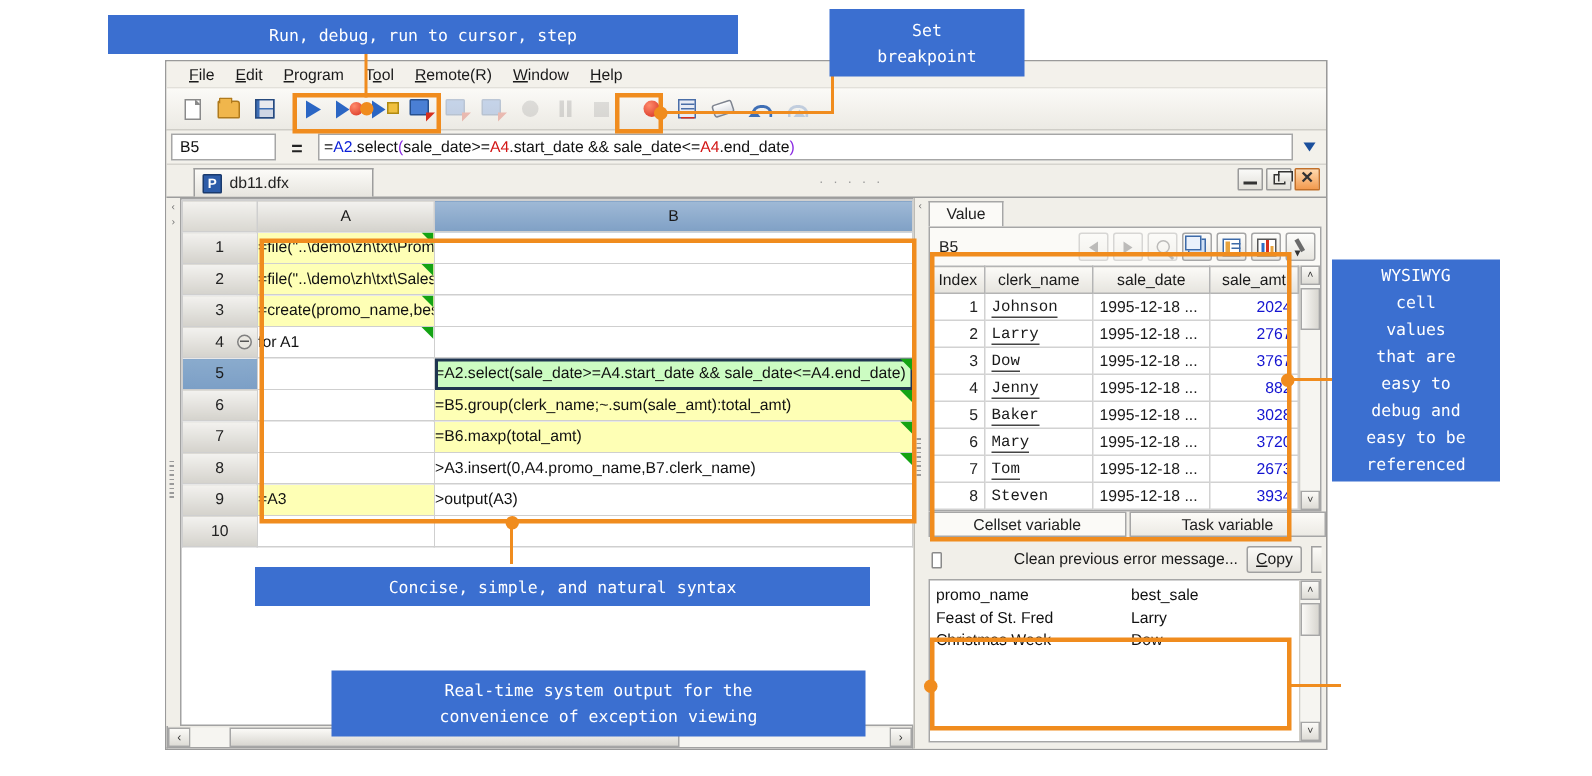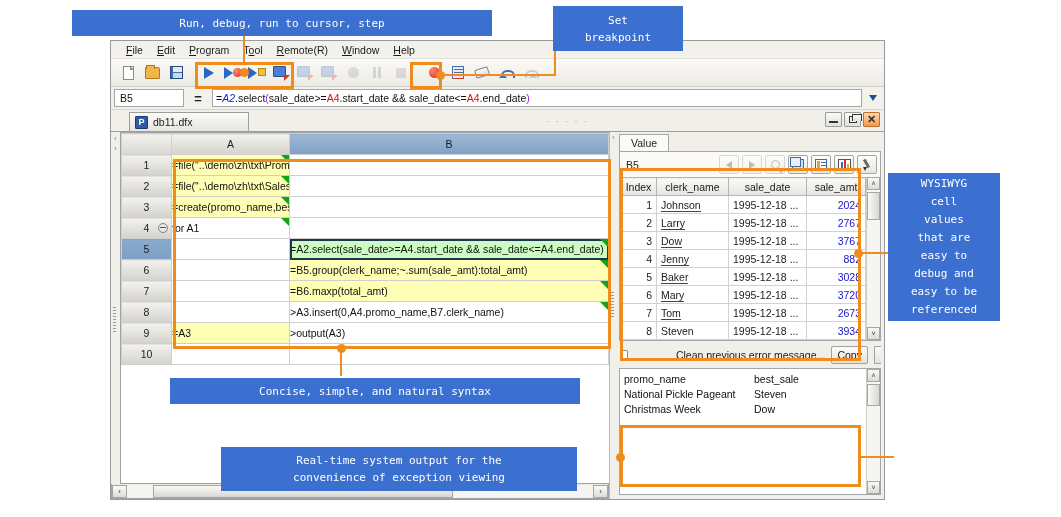--- a/index.html
+++ b/index.html
@@ -124,21 +124,21 @@
     flex: 1; height: 18px; background: #fff; border: 1px solid #a6a6a6;
     font-size: 10.5px; display: flex; align-items: center;
     padding-left: 3px; overflow: hidden; white-space: nowrap;
     font-family: "Liberation Sans", sans-serif;
   }
   .fb-down {
     width: 16px; height: 18px; display: flex; align-items: center; justify-content: center;
   }
   .fb-down .arw { width: 0;height:0;border-style:solid;border-width:6px 4px 0 4px;
     border-color:#1b4f9c transparent transparent transparent; position: relative; }
-  .tk-blue { color: #0a1fd8; font-style: italic; }
+  .tk-blue { color: #0a1fd8; }
   .tk-red  { color: #d21414; }
   .tk-pur  { color: #8a2be2; }
   .tk-blk  { color: #111; }
 
   
   .filetabs {
     height: 22px; background: #f1efe9;
     display: flex; align-items: flex-end;
     padding-left: 18px;
     border-bottom: 1px solid #9d9d9d;
@@ -309,21 +309,21 @@
   .val-tablewrap { display: flex; background: #fff; }
   table.valtab { border-collapse: collapse; table-layout: fixed; flex: 1; }
   table.valtab th, table.valtab td {
     border: 1px solid #d2d2d2; height: 18px; font-size: 10.5px; padding: 0 4px;
   }
   table.valtab th {
     background: linear-gradient(#fbfaf7,#e6e4de);
     border: 1px solid #b4b4b4; font-weight: normal; color: #1a1a1a;
   }
   td.v-idx { text-align: right; color: #222; width: 34px; }
-  td.v-name { color: #1a1a1a; }
+  td.v-name { color: #1a1a1a; font-family: Liberation Mono, monospace; }
   td.v-name span.lnk { border-bottom: 1px solid #444; }
   td.v-date { color: #1a1a1a; }
   td.v-amt { text-align: right; color: #1414d0; }
   .val-vscroll {
     width: 14px; background: #f1efe9; border-left: 1px solid #cfcdc7;
     display: flex; flex-direction: column; align-items: center;
   }
   .vs-arrow { width: 13px; height: 13px; background: linear-gradient(#fbfaf7,#dedcd6);
     border: 1px solid #a6a6a6; display:flex;align-items:center;justify-content:center;
     font-size: 7px; color: #333; }
@@ -698,40 +698,44 @@
           <div class="val-vscroll">
             <div class="vs-arrow">˄</div>
             <div class="vs-track">
                 <div class="vs-thumb"></div>
               </div>
             <div class="vs-arrow">˅</div>
           </div>
         </div>
       </div>
 
+      <div class="lower-tabs2" id="lower-tabs2">
+          <div class="lt2 active">Cellset variable</div>
+          <div class="lt2">Task variable</div>
+        </div>
 
       <div class="opt-row">
         <span class="cbx"></span>
         <span class="opt-lbl">Clean previous error message...</span>
         <span class="btn-copy">
             <u>C</u>
             <span>opy</span>
           </span>
         <span class="btn-stub"></span>
       </div>
 
       <div class="out-wrap">
         <div class="out-text" id="out-text">
             <div class="out-line">
               <span class="c1">promo_name</span>
               <span>best_sale</span>
             </div>
             <div class="out-line">
-              <span class="c1">National Pickle Pageant</span>
-              <span>Steven</span>
+              <span class="c1">Feast of St. Fred</span>
+              <span>Larry</span>
             </div>
             <div class="out-line">
               <span class="c1">Christmas Week</span>
               <span>Dow</span>
             </div>
           </div>
         <div class="val-vscroll">
           <div class="vs-arrow">˄</div>
           <div class="vs-track">
               <div class="vs-thumb" style="height:22px"></div>

